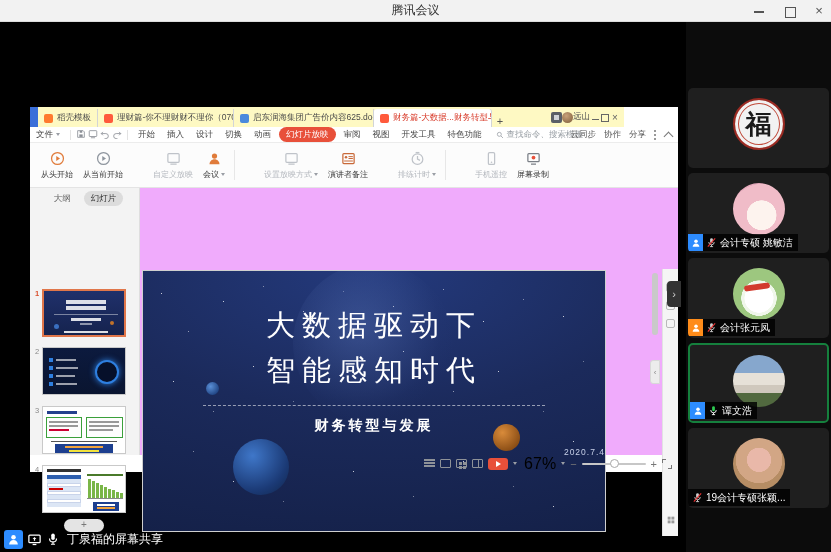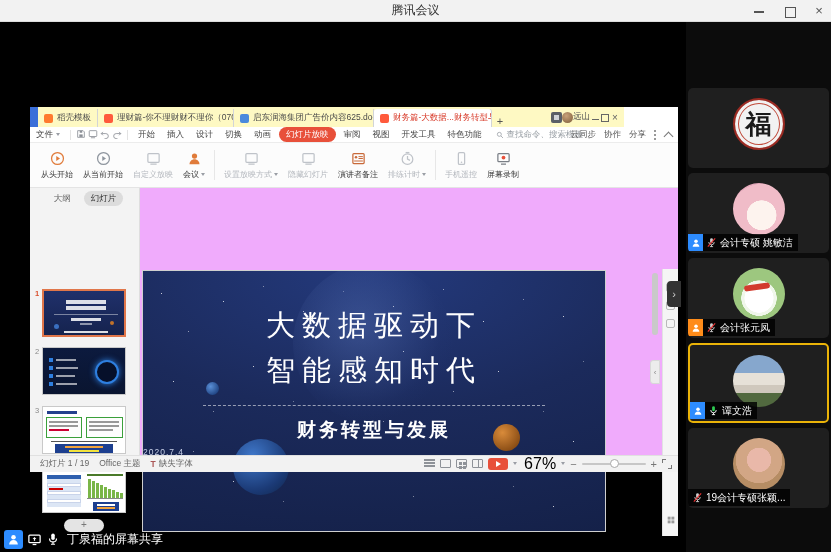--- a/index.html
+++ b/index.html
@@ -47,21 +47,21 @@
   .mright { position:absolute; right:6px; top:20px; height:16px; display:flex; align-items:center; gap:8px; font-size:8.5px; color:#555; }
   .dots3 { width:3px; height:11px; position:relative; cursor:pointer; }
   .dots3::before { content:""; position:absolute; left:0; top:0; width:2px; height:2px; background:#777;
                    box-shadow:0 4px 0 #777, 0 8px 0 #777; border-radius:50%; }
   .chevup { width:7px; height:7px; border-left:1.5px solid #777; border-top:1.5px solid #777; transform:rotate(45deg); margin-top:3px; cursor:pointer; }
 
   .ribbon { left:0; top:36px; width:648px; height:45px; background:#fcfcfc; border-bottom:1px solid #e4e4e4;
             display:flex; align-items:center; padding-left:6px; }
   .rbtn { display:flex; flex-direction:column; align-items:center; justify-content:center; gap:3px;
           padding:0 5px; height:40px; font-size:8px; color:#3c3c3c; cursor:pointer; white-space:nowrap; }
-  .rbtn.dis { color:#b3b7bd; }
+  .rbtn.dis { color:#b3b7bd;margin-left:20px; }
   .rbtn .lab { display:flex; align-items:center; gap:2px; }
   .caret { width:0; height:0; border-left:2.5px solid transparent; border-right:2.5px solid transparent; border-top:3px solid #9a9ea5; }
   .rsep { width:1px; height:30px; background:#e7e7e7; margin:0 4px; }
 
   .content { left:0; top:81px; width:648px; height:267px; background:#f0abfc; }
 
   
   .thpanel { left:0; top:0; width:110px; height:267px; background:#f3f3f3; border-right:1px solid #dedede; }
   .thtabs { position:absolute; left:0; top:3px; width:110px; display:flex; justify-content:center; gap:6px; font-size:8.5px; color:#666; }
   .thtab { padding:1.5px 7px; cursor:pointer; }
@@ -86,22 +86,22 @@
     30px 110px #fff,70px 140px rgba(255,255,255,.6),110px 95px #fff,150px 130px rgba(255,255,255,.5),
     260px 80px #fff,310px 120px rgba(255,255,255,.7),355px 100px #fff,400px 140px rgba(255,255,255,.5),
     430px 170px #fff,50px 180px rgba(255,255,255,.6),90px 210px #fff,140px 230px rgba(255,255,255,.5),
     210px 200px #fff,270px 225px rgba(255,255,255,.6),320px 190px #fff,370px 215px rgba(255,255,255,.5),
     410px 235px #fff,240px 150px rgba(255,255,255,.6); }
   .planet { position:absolute; border-radius:50%; }
   .slide-title { position:absolute; left:0; width:462px; text-align:center; color:#fff;
                  font-family:"Liberation Serif","DejaVu Serif",serif; font-size:29px; letter-spacing:7px; }
   .dashline { position:absolute; left:60px; top:134px; width:342px; border-top:1.5px dashed rgba(255,255,255,.55); }
   .slide-sub { position:absolute; left:0; top:146px; width:462px; text-align:center; color:#fff;
-               font-size:19px; font-weight:bold; letter-spacing:3px; }
-  .slide-date { position:absolute; left:0; top:176px; width:462px; text-align:left; color:#c7d0e8; font-size:8.5px; letter-spacing:1px; }
+               font-size:14px; font-weight:bold; letter-spacing:3px; }
+  .slide-date { position:absolute; left:0; top:176px; width:462px; text-align:right; color:#c7d0e8; font-size:8.5px; letter-spacing:1px; }
   .slide-foot { position:absolute; left:0; top:224px; width:462px; text-align:center; color:#fff; font-size:11.5px; font-weight:bold; }
 
   
   .rstrip { left:632px; top:81px; width:16px; height:267px; background:#f5f5f5; border-left:1px solid #e2e2e2; }
   .rico { position:absolute; left:3px; width:9px; height:9px; border:1px solid #b9b9b9; border-radius:2px; }
   .canvas-scroll { position:absolute; left:622px; top:85px; width:6px; height:62px; background:#c9c9c9; border-radius:3px; }
   .sidebar-toggle { position:absolute; left:620px; top:172px; width:10px; height:24px; background:#ececec;
                     border:1px solid #d8d8d8; border-radius:3px 0 0 3px; color:#8a8a8a; font-size:8px;
                     display:flex; align-items:center; justify-content:center; cursor:pointer; }
 
@@ -117,21 +117,21 @@
   .zknob { position:absolute; left:28px; top:-3.5px; width:9px; height:9px; border-radius:50%; background:#fff; border:1px solid #a9a9a9; }
   .zsign { font-size:11px; color:#777; cursor:pointer; line-height:10px; }
   .fitico { width:10px; height:10px; position:relative; cursor:pointer; }
   .fitico::before, .fitico::after { content:""; position:absolute; width:3px; height:3px; border:1.2px solid #777; }
   .fitico::before { left:0; top:0; border-right:none; border-bottom:none; }
   .fitico::after { right:0; bottom:0; border-left:none; border-top:none; }
 
   
   .ppanel { left:686px; top:22px; width:145px; height:530px; background:#0c0c0c; }
   .ptile { position:absolute; left:2px; width:141px; height:80px; background:#1f1f1f; border-radius:5px; overflow:hidden; cursor:pointer; }
-  .ptile.speaking { border:2px solid #eab308; }
+  .ptile.speaking { border:2px solid #15803d; }
   .pavatar { position:absolute; left:50%; top:10px; transform:translateX(-50%); width:52px; height:52px; border-radius:50%; }
   .namebar { position:absolute; left:0; bottom:2px; display:flex; align-items:center; gap:3px;
              background:rgba(0,0,0,.82); padding:2px 5px 2px 0; height:17px; max-width:139px; }
   .namebar .nm { color:#fff; font-size:10px; white-space:nowrap; overflow:hidden; }
   .pbadge { width:15px; height:17px; display:flex; align-items:center; justify-content:center; flex:0 0 auto; }
   .pbadge.blue { background:#2d8cff; } .pbadge.orange { background:#ff8c1a; }
   .collapse-pill { left:667px; top:281px; width:14px; height:26px; background:#333; border-radius:4px 0 0 4px;
                    color:#cfcfcf; font-size:11px; display:flex; align-items:center; justify-content:center; cursor:pointer; }
 
   
@@ -350,28 +350,20 @@
           </span>
       </div>
       <div class="rsep"></div>
       <div class="rbtn dis">
         <svg width="15" height="15" style="color:#bfc3c9">
             <use href="#i-slide-rect"></use>
           </svg>
         <span class="lab">
             <span>设置放映方式</span>
             <span class="caret"></span>
-          </span>
-      </div>
-      <div class="rbtn dis">
-        <svg width="15" height="15" style="color:#bfc3c9">
-            <use href="#i-slide-rect"></use>
-          </svg>
-        <span class="lab">
-            <span>隐藏幻灯片</span>
           </span>
       </div>
       <div class="rbtn">
         <svg width="15" height="15" style="color:#c96a3a">
             <use href="#i-notes"></use>
           </svg>
         <span class="lab">
             <span>演讲者备注</span>
           </span>
       </div>
@@ -510,28 +502,20 @@
       <div class="abs rstrip">
         <div class="rico" style="top:14px"></div>
         <div class="rico" style="top:32px"></div>
         <div class="rico" style="top:50px"></div>
         <svg width="10" height="10" style="position:absolute;left:3px;top:246px;color:#9a9a9a">
             <use href="#i-grid"></use>
           </svg>
       </div>
     </div>
 
-    <div class="abs statusbar">
-      <div class="stitem">幻灯片 1 / 19</div>
-      <div class="stitem">Office 主题</div>
-      <div class="stitem">
-        <span style="color:#a55; font-weight:bold">T</span>
-        <span>缺失字体</span>
-      </div>
-    </div>
     <div class="sright">
       <div class="viewico" style="border:none">
           <div style="width:11px;height:1.5px;background:#8e9298;box-shadow:0 3px 0 #8e9298,0 6px 0 #8e9298"></div>
         </div>
       <div class="viewico"></div>
       <div class="viewico">
           <div style="position:absolute;left:2px;top:2px;width:3px;height:3px;background:#8e9298;box-shadow:4px 0 0 #8e9298,0 4px 0 #8e9298,4px 4px 0 #8e9298"></div>
         </div>
       <div class="viewico">
           <div style="position:absolute;left:5px;top:0;width:1px;height:7px;background:#8e9298"></div>

